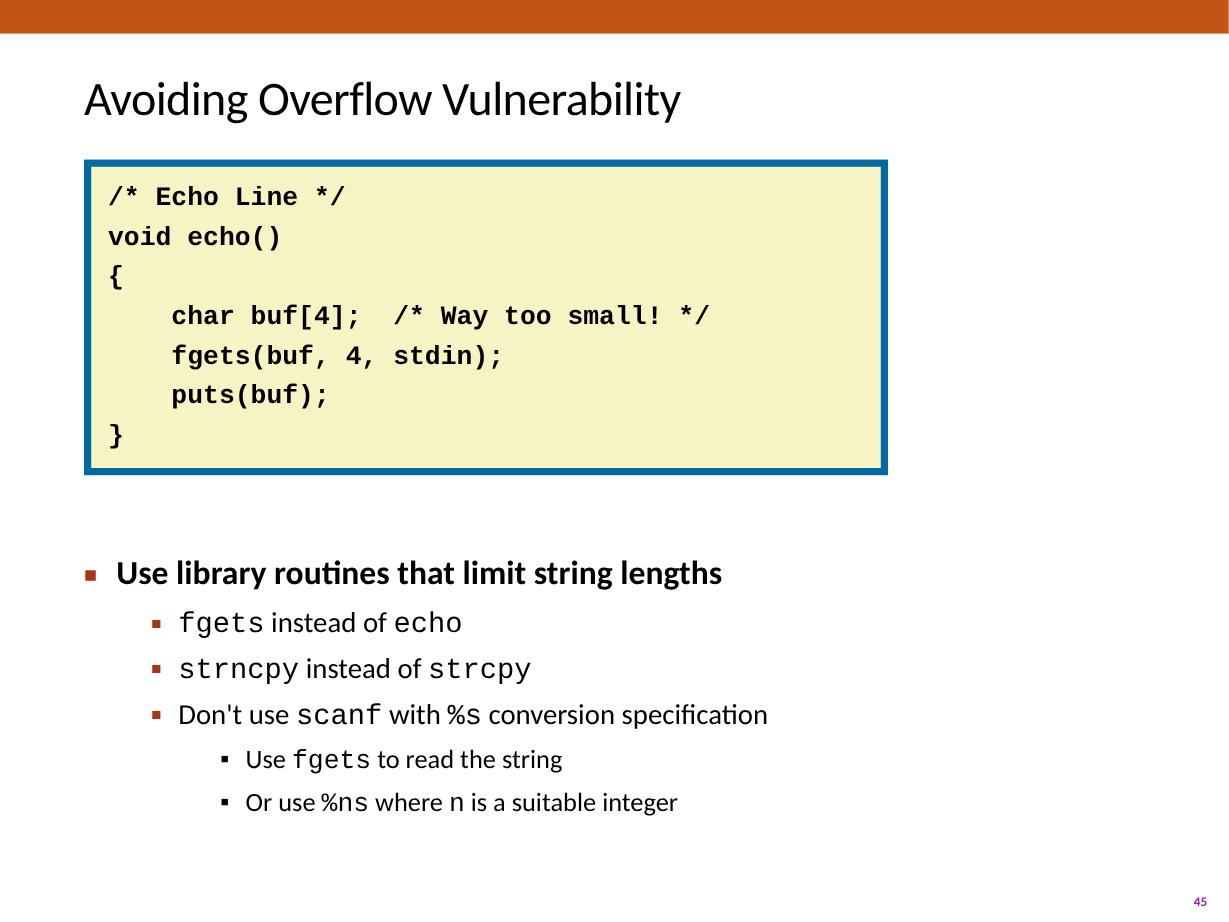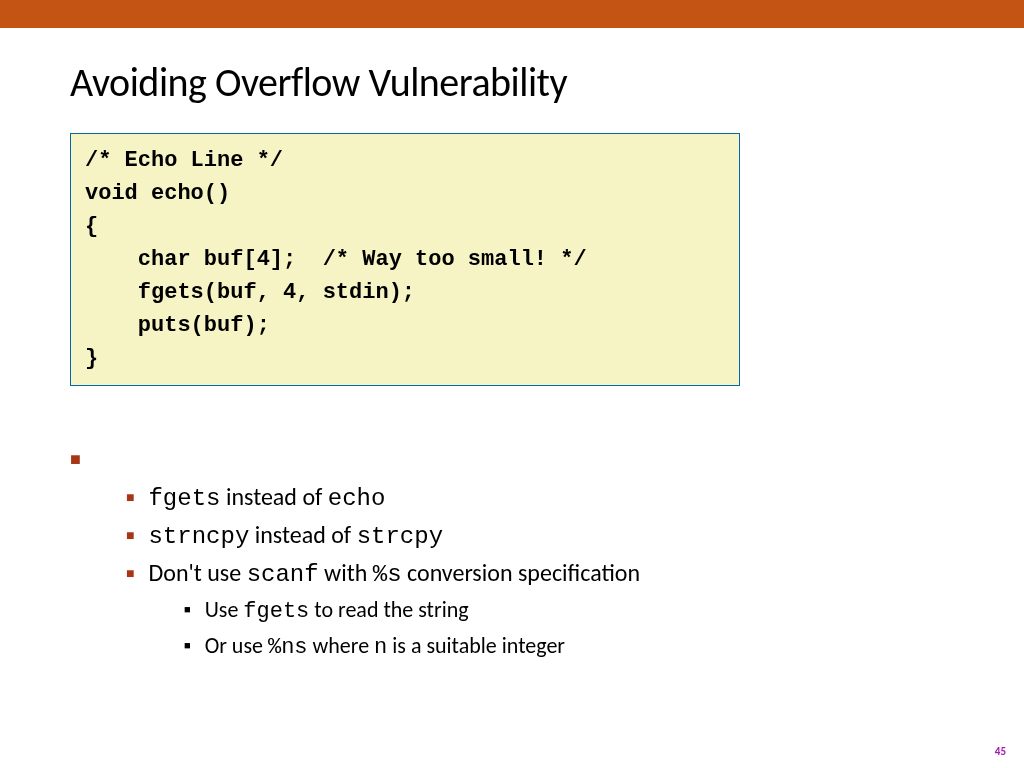--- a/index.html
+++ b/index.html
@@ -21,21 +21,21 @@
   }
   .title {
     font-size: 40px;
     font-weight: 400;
     color: #000;
     margin-bottom: 26px;
     letter-spacing: -0.5px;
   }
   .code-box {
     background: #f6f4c4;
-    border: 1px solid #0369a1;
+    border: 6px solid #0369a1;
     padding: 10px 14px;
     font-family: "Courier New", Courier, monospace;
     font-size: 22px;
     font-weight: 700;
     line-height: 1.5;
     white-space: pre;
     color: #000;
     width: 670px;
     margin-bottom: 64px;
   }
@@ -122,20 +122,21 @@
 {
     char buf[4];  /* Way too small! */
     fgets(buf, 4, stdin);
     puts(buf);
 }</div>
 
   <ul class="bullets">
 
     <li class="lvl1">
       <span class="marker1">■</span>
+      <span class="text1">Use library routines that limit string lengths</span>
     </li>
 
     <li class="lvl2">
       <span class="marker2">■</span>
       <span class="text2"><span class="mono">fgets</span><span> instead of </span><span class="mono">echo</span></span>
     </li>
 
     <li class="lvl2">
       <span class="marker2">■</span>
       <span class="text2"><span class="mono">strncpy</span><span> instead of </span><span class="mono">strcpy</span></span>

